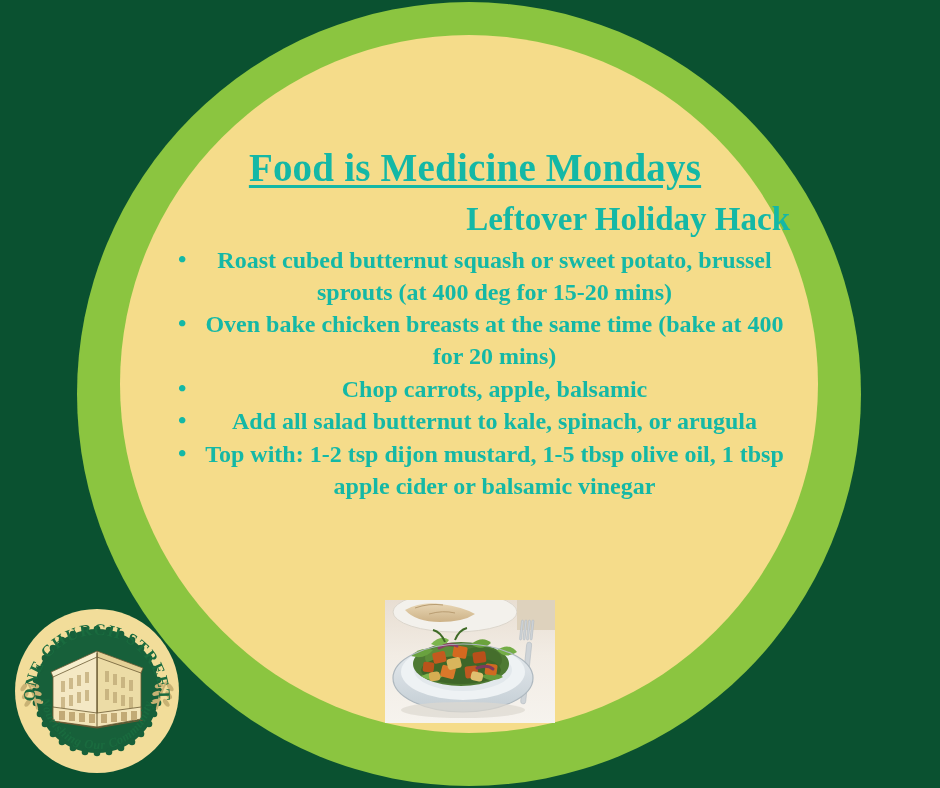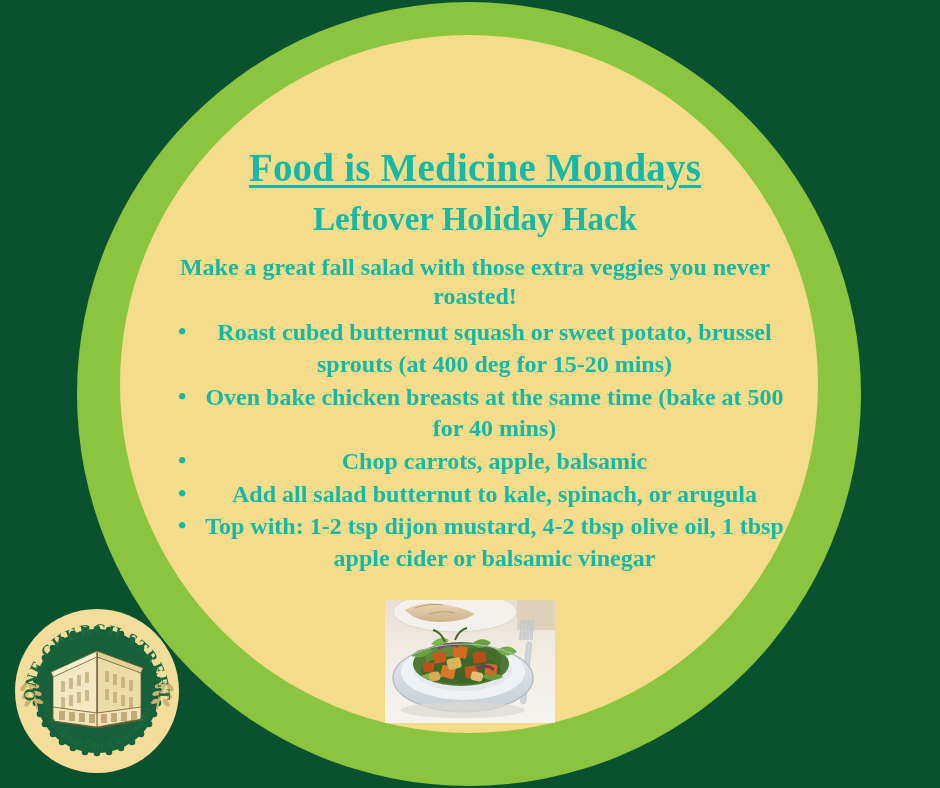--- a/index.html
+++ b/index.html
@@ -49,20 +49,21 @@
     text-decoration: underline;
     text-underline-offset: 4px;
     letter-spacing: 0.2px;
     margin: 0;
   }
   .title-sub {
     font-size: 33px;
     font-weight: bold;
     line-height: 1.15;
     margin: 12px 0 0 0;
+    text-align: right;
   }
   .lede {
     font-size: 24px;
     font-weight: bold;
     line-height: 1.22;
     margin: 14px 14px 0 14px;
   }
   ul.steps {
     list-style: none;
     margin: 6px 0 0 0;
@@ -109,27 +110,26 @@
 <body>
 
 <div id="poster">
 
   <div class="circle-green"></div>
   <div class="circle-cream"></div>
 
   <div class="content">
     <h1 class="title-main">Food is Medicine Mondays</h1>
     <h2 class="title-sub">Leftover Holiday Hack</h2>
-    <p class="lede">Make a great fall salad with those extra veggies you never roasted!</p>
     <ul class="steps">
       <li>Roast cubed butternut squash or sweet potato, brussel sprouts (at 400 deg for 15-20 mins)</li>
-      <li>Oven bake chicken breasts at the same time (bake at 500 for 40 mins)</li>
+      <li>Oven bake chicken breasts at the same time (bake at 400 for 20 mins)</li>
       <li>Chop carrots, apple, balsamic</li>
       <li>Add all salad butternut to kale, spinach, or arugula</li>
-      <li>Top with: 1-2 tsp dijon mustard, 4-2 tbsp olive oil, 1 tbsp apple cider or balsamic vinegar</li>
+      <li>Top with: 1-2 tsp dijon mustard, 1-5 tbsp olive oil, 1 tbsp apple cider or balsamic vinegar</li>
     </ul>
   </div>
 
   <div class="photo">
     <svg width="170" height="123" viewBox="0 0 170 123" aria-hidden="true">
       <defs>
         <linearGradient id="bgTable" x1="0" y1="0" x2="0" y2="1">
           <stop offset="0" stop-color="#e8ded2"></stop>
           <stop offset="0.45" stop-color="#f2ece4"></stop>
           <stop offset="1" stop-color="#f6f3ee"></stop>

